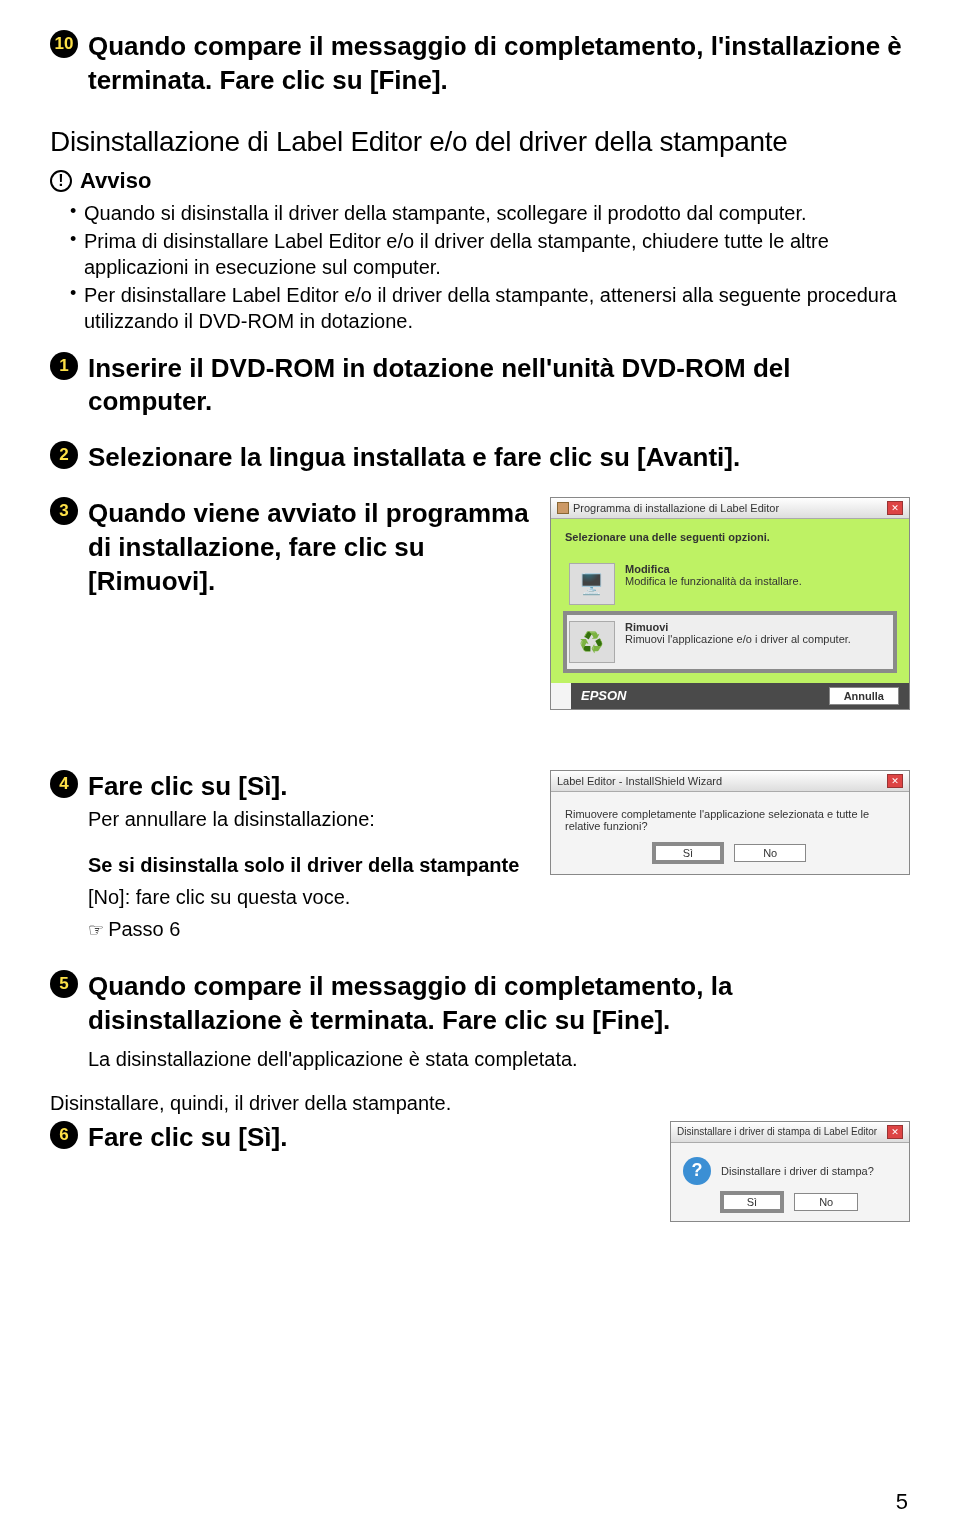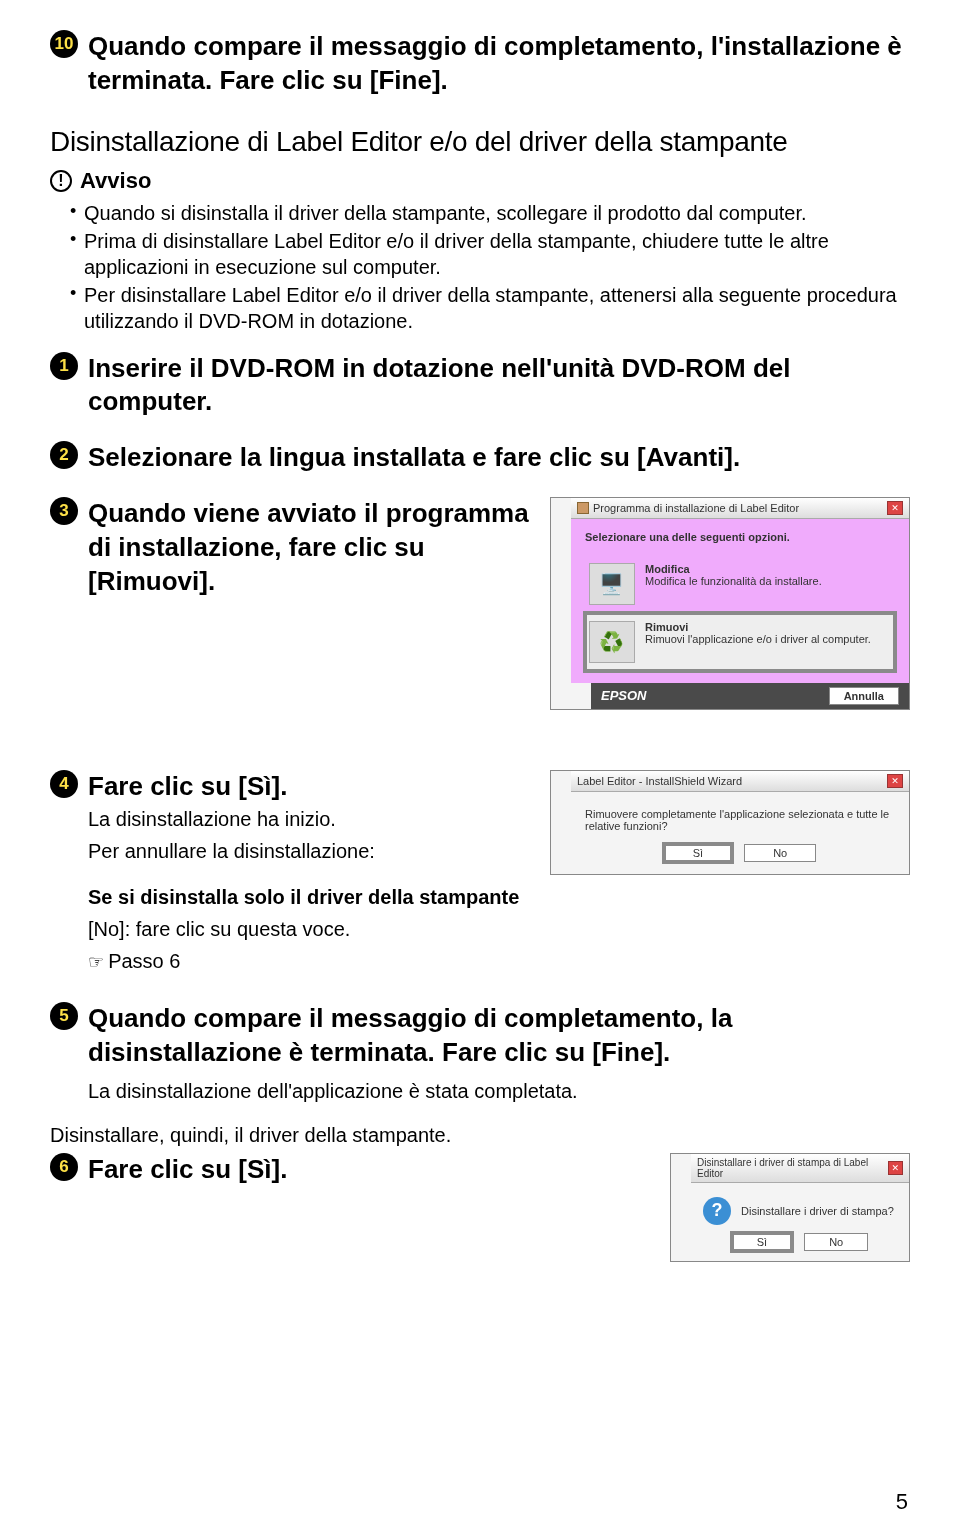--- a/index.html
+++ b/index.html
@@ -27,24 +27,24 @@
   }
   .step-text { font-size: 26px; font-weight: bold; line-height: 1.3; flex: 1; }
   .step-sub { font-size: 20px; line-height: 1.3; margin-left: 38px; margin-bottom: 6px; }
   h2.section { font-size: 28px; font-weight: 400; margin-top: 28px; margin-bottom: 10px; letter-spacing: -0.3px; }
   .avviso-row { display: flex; align-items: center; gap: 8px; margin-bottom: 6px; }
   .av-icon { width: 22px; height: 22px; border: 2.5px solid #000; border-radius: 50%; display:inline-flex; align-items:center; justify-content:center; font-weight:bold; font-size:16px; flex:0 0 22px; }
   .av-label { font-size: 22px; font-weight: bold; }
   ul.bullets { list-style: none; margin-left: 20px; margin-bottom: 18px; }
   ul.bullets li { position: relative; padding-left: 14px; font-size: 20px; line-height: 1.3; margin-bottom: 2px; }
   ul.bullets li::before { content: "•"; position: absolute; left: 0; font-size:18px; }
-  .dialog { border: 1px solid #888; background: #f4f4f4; font-size: 11px; color: #333; padding-left: 20px; }
+  .dialog { border: 1px solid #888; background: #f4f4f4; font-size: 11px; color: #333; }
   .dialog-title { background: linear-gradient(#fff,#ddd); padding: 3px 6px; border-bottom:1px solid #aaa; display:flex; justify-content:space-between; align-items:center; font-size:11px; }
   .dialog-title .x { width:16px; height:14px; background:#d44; color:#fff; display:inline-flex; align-items:center; justify-content:center; border:1px solid #933; font-size:9px;}
-  .dialog-body { padding: 12px 14px; background:#f0abfc; }
+  .dialog-body { padding: 12px 14px; background:#bef264; }
   .install-dialog { width: 360px; }
   .opt-row { display:flex; gap:10px; align-items:flex-start; padding:8px 4px; }
   .opt-icon { width:46px; height:42px; background:#ddd; border:1px solid #aaa; display:flex; align-items:center; justify-content:center; position:relative;}
   .highlight-box { outline: 4px solid #8a8a8a; outline-offset: -2px; }
   .epson-bar { background:#4a4a4a; color:#fff; padding:4px 10px; font-weight:bold; font-size:13px; display:flex; justify-content:space-between; align-items:center;margin-left:20px; }
   .btn { background:#ffffff; border:1px solid #888; padding:2px 14px; font-size:11px; display:inline-block; color:#333; }
   .confirm-dialog { width: 360px; }
   .confirm-body { padding: 16px 14px 12px 14px; font-size:11px; }
   .confirm-btns { display:flex; gap:12px; justify-content:center; padding-bottom:12px;}
   .uninstall-dialog { width: 240px; }
@@ -130,21 +130,20 @@
     </div>
   </div>
 </div>
 
 <div class="step4-block">
   <div class="step4-left">
     <div class="step-row" style="margin-bottom:2px;">
       <span class="step-num">4</span>
       <span class="step-text">Fare clic su [Sì].</span>
     </div>
-    <div class="step-sub">La disinstallazione ha inizio.</div>
     <div class="step-sub">Per annullare la disinstallazione:</div>
     <div style="height:14px;"></div>
     <div class="step-sub" style="font-weight:bold;">Se si disinstalla solo il driver della stampante</div>
     <div class="step-sub">[No]: fare clic su questa voce.</div>
     <div class="step-sub">
       <span class="hand">☞</span><span>Passo 6</span>
     </div>
   </div>
   <div class="dialog confirm-dialog">
     <div class="dialog-title">

